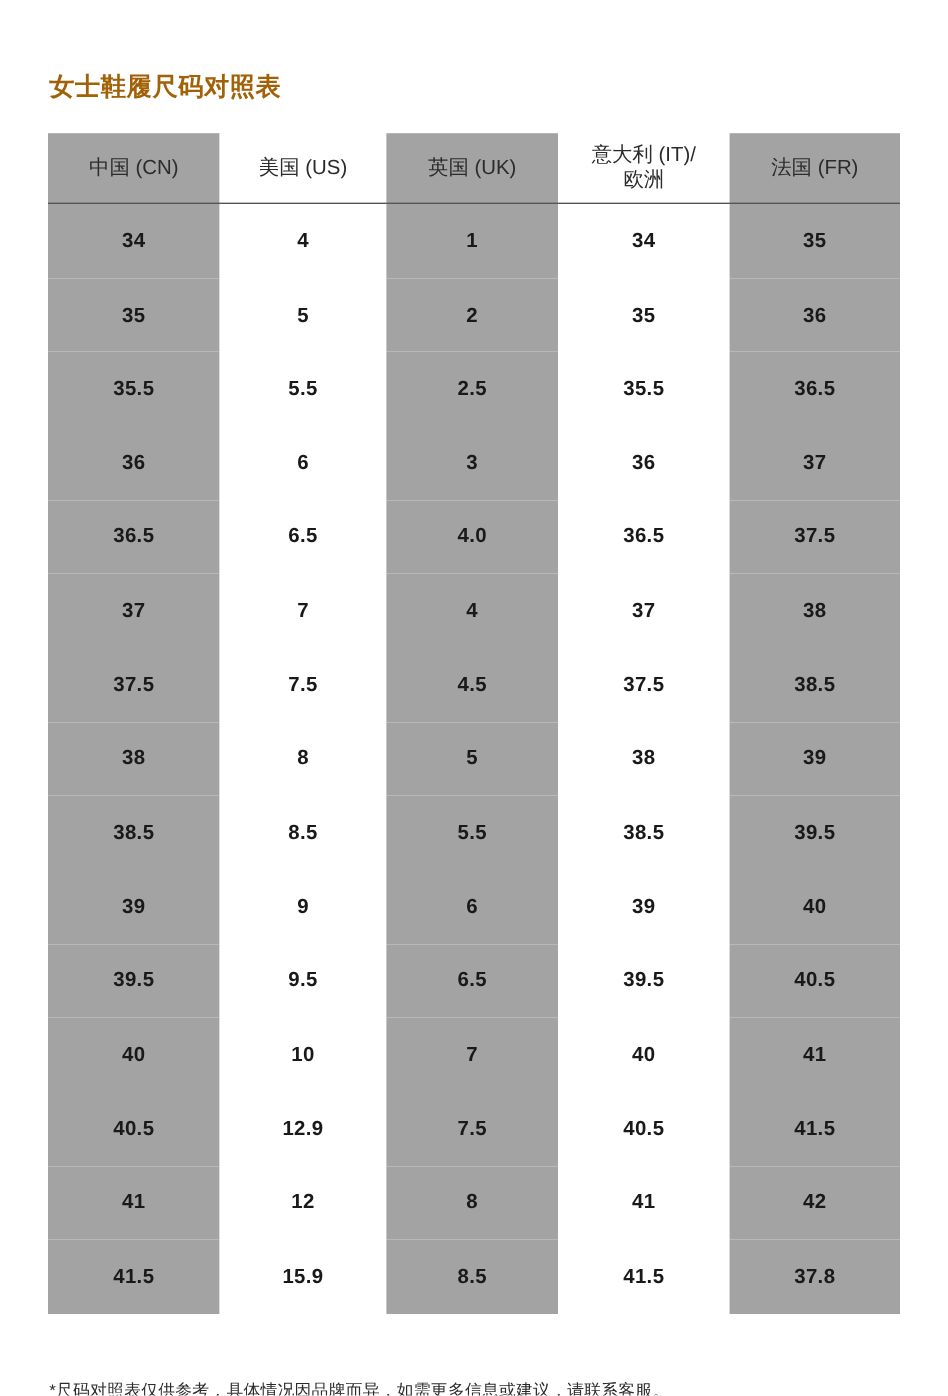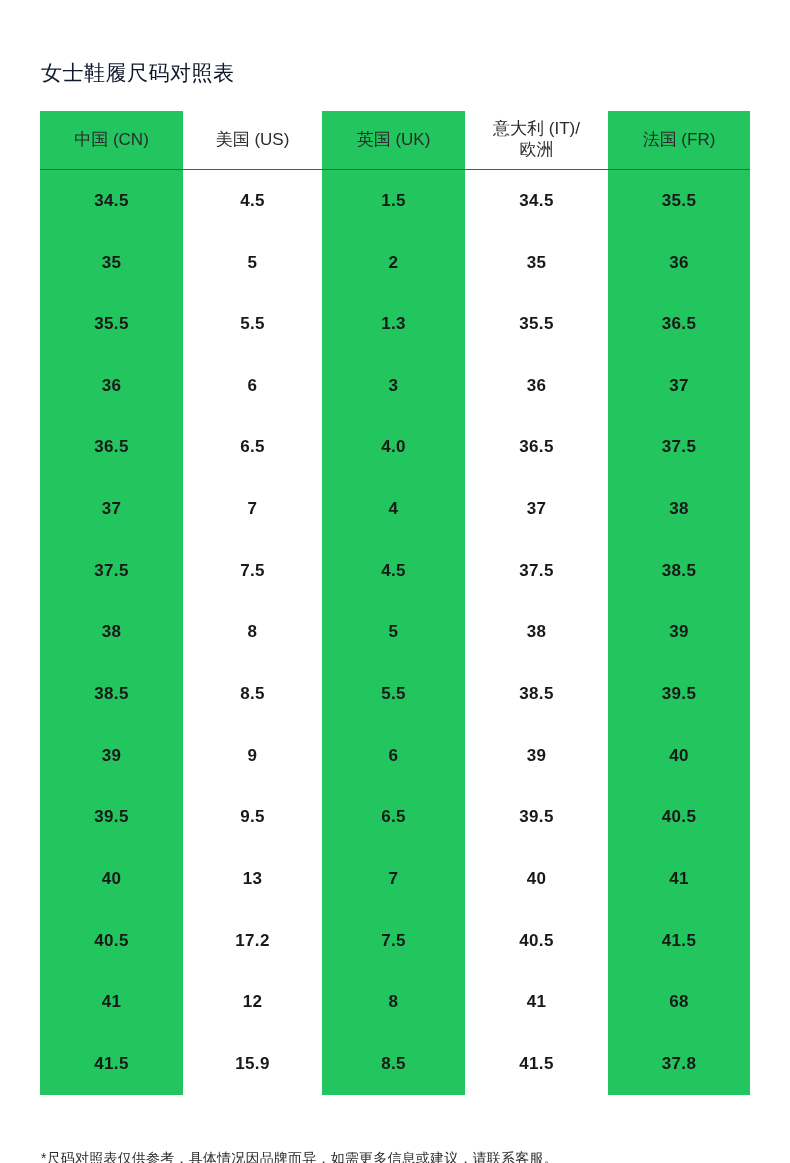--- a/index.html
+++ b/index.html
@@ -14,23 +14,23 @@
     font-family: "Liberation Sans", "DejaVu Sans", sans-serif;
     color: #1a1a1a;
     overflow: hidden;
   }
 
   #page-title {
     position: absolute;
     left: 41px;
     top: 46px;
     font-size: 21px;
-    font-weight: normal;
+    font-weight: bold;
     letter-spacing: 0.5px;
-    color: #0f172a;
+    color: #a16207;
     line-height: 1.2;
   }
 
   #size-table-wrap {
     position: absolute;
     left: 40px;
     top: 111px;
     width: 710px;
     height: 984px;
   }
@@ -69,21 +69,21 @@
     height: 58px;
     font-size: 17px;
     font-weight: bold;
     color: #191919;
     letter-spacing: 0.3px;
   }
 
   
   table.size-table th.shade,
   table.size-table td.shade {
-    background: #22c55e;
+    background: #a3a3a3;
     margin-left: 32px;
   }
   table.size-table th.plain,
   table.size-table td.plain {
     background: #ffffff;
   }
 
   #footnote {
     position: absolute;
     left: 41px;
@@ -113,37 +113,37 @@
       <tr>
           <th class="shade">中国 (CN)</th>
           <th class="plain">美国 (US)</th>
           <th class="shade">英国 (UK)</th>
           <th class="plain">意大利 (IT)/<br>欧洲</th>
           <th class="shade">法国 (FR)</th>
         </tr>
     </thead>
     <tbody>
         <tr>
-          <td class="shade">34.5</td>
-          <td class="plain">4.5</td>
-          <td class="shade">1.5</td>
-          <td class="plain">34.5</td>
-          <td class="shade">35.5</td>
+          <td class="shade">34</td>
+          <td class="plain">4</td>
+          <td class="shade">1</td>
+          <td class="plain">34</td>
+          <td class="shade">35</td>
         </tr>
         <tr>
           <td class="shade">35</td>
           <td class="plain">5</td>
           <td class="shade">2</td>
           <td class="plain">35</td>
           <td class="shade">36</td>
         </tr>
         <tr>
           <td class="shade">35.5</td>
           <td class="plain">5.5</td>
-          <td class="shade">1.3</td>
+          <td class="shade">2.5</td>
           <td class="plain">35.5</td>
           <td class="shade">36.5</td>
         </tr>
         <tr>
           <td class="shade">36</td>
           <td class="plain">6</td>
           <td class="shade">3</td>
           <td class="plain">36</td>
           <td class="shade">37</td>
         </tr>
@@ -191,38 +191,38 @@
         </tr>
         <tr>
           <td class="shade">39.5</td>
           <td class="plain">9.5</td>
           <td class="shade">6.5</td>
           <td class="plain">39.5</td>
           <td class="shade">40.5</td>
         </tr>
         <tr>
           <td class="shade">40</td>
-          <td class="plain">13</td>
+          <td class="plain">10</td>
           <td class="shade">7</td>
           <td class="plain">40</td>
           <td class="shade">41</td>
         </tr>
         <tr>
           <td class="shade">40.5</td>
-          <td class="plain">17.2</td>
+          <td class="plain">12.9</td>
           <td class="shade">7.5</td>
           <td class="plain">40.5</td>
           <td class="shade">41.5</td>
         </tr>
         <tr>
           <td class="shade">41</td>
           <td class="plain">12</td>
           <td class="shade">8</td>
           <td class="plain">41</td>
-          <td class="shade">68</td>
+          <td class="shade">42</td>
         </tr>
         <tr>
           <td class="shade">41.5</td>
           <td class="plain">15.9</td>
           <td class="shade">8.5</td>
           <td class="plain">41.5</td>
           <td class="shade">37.8</td>
         </tr>
       </tbody>
   </table>

